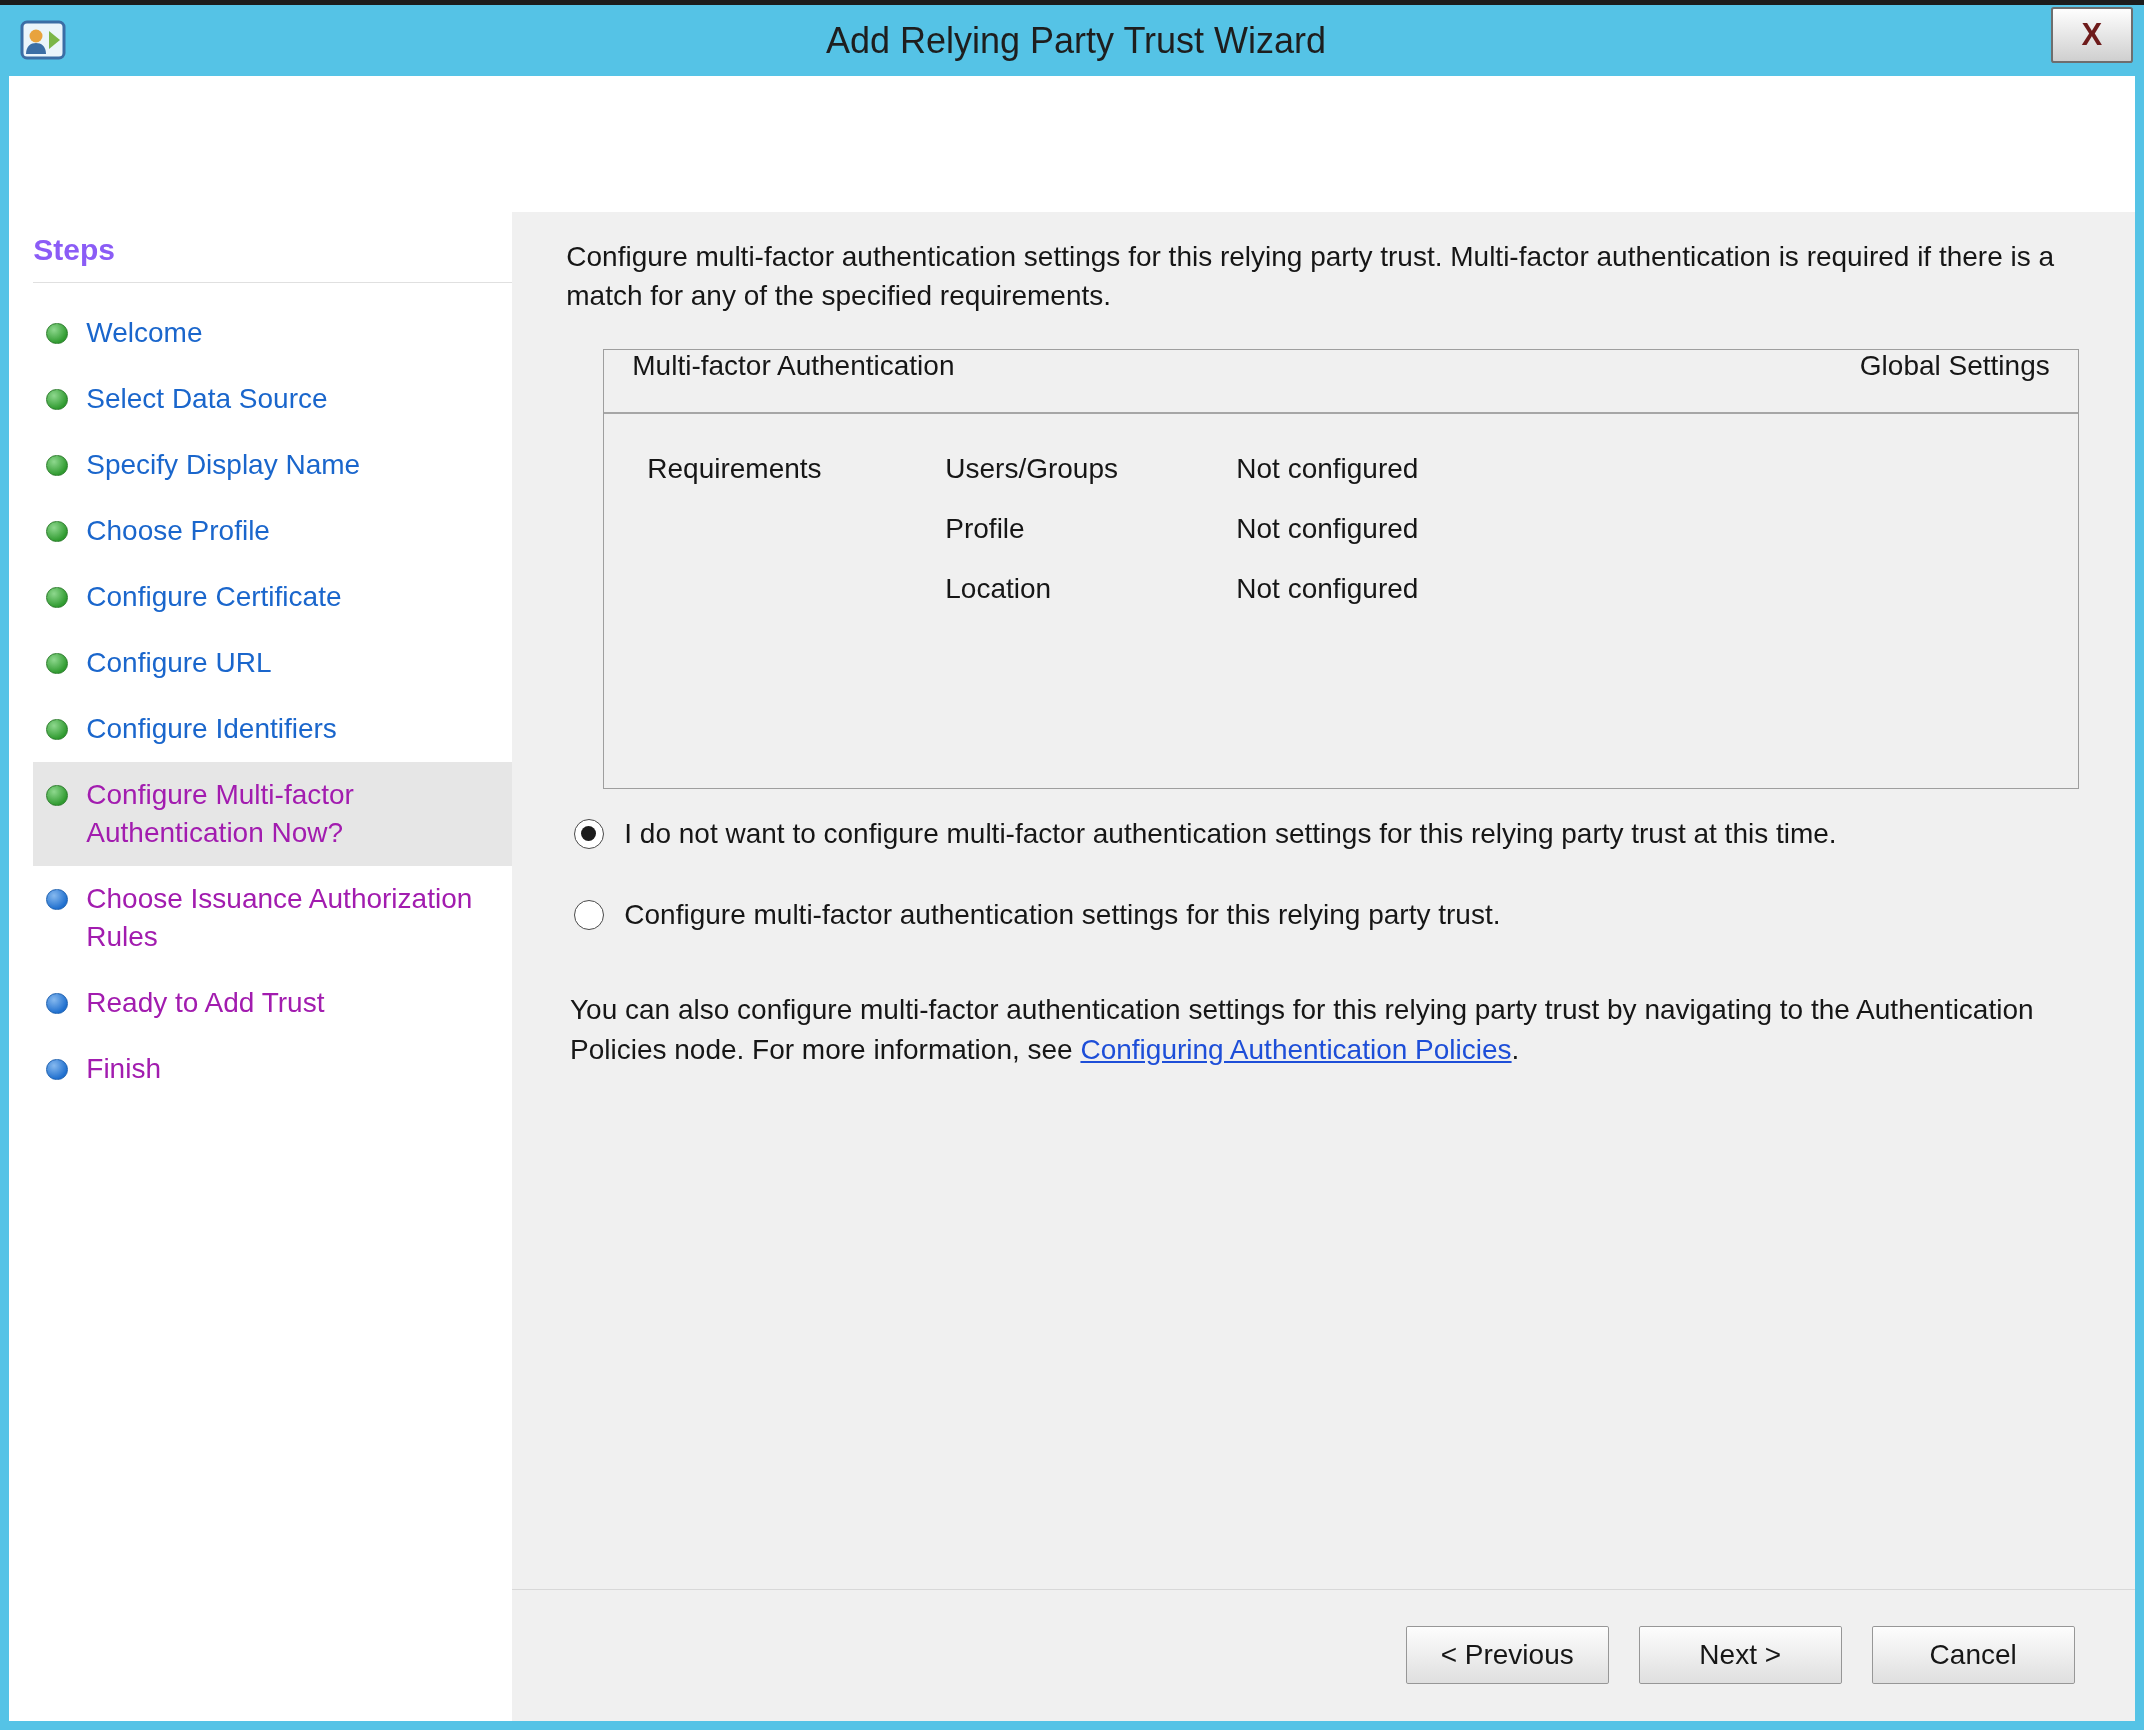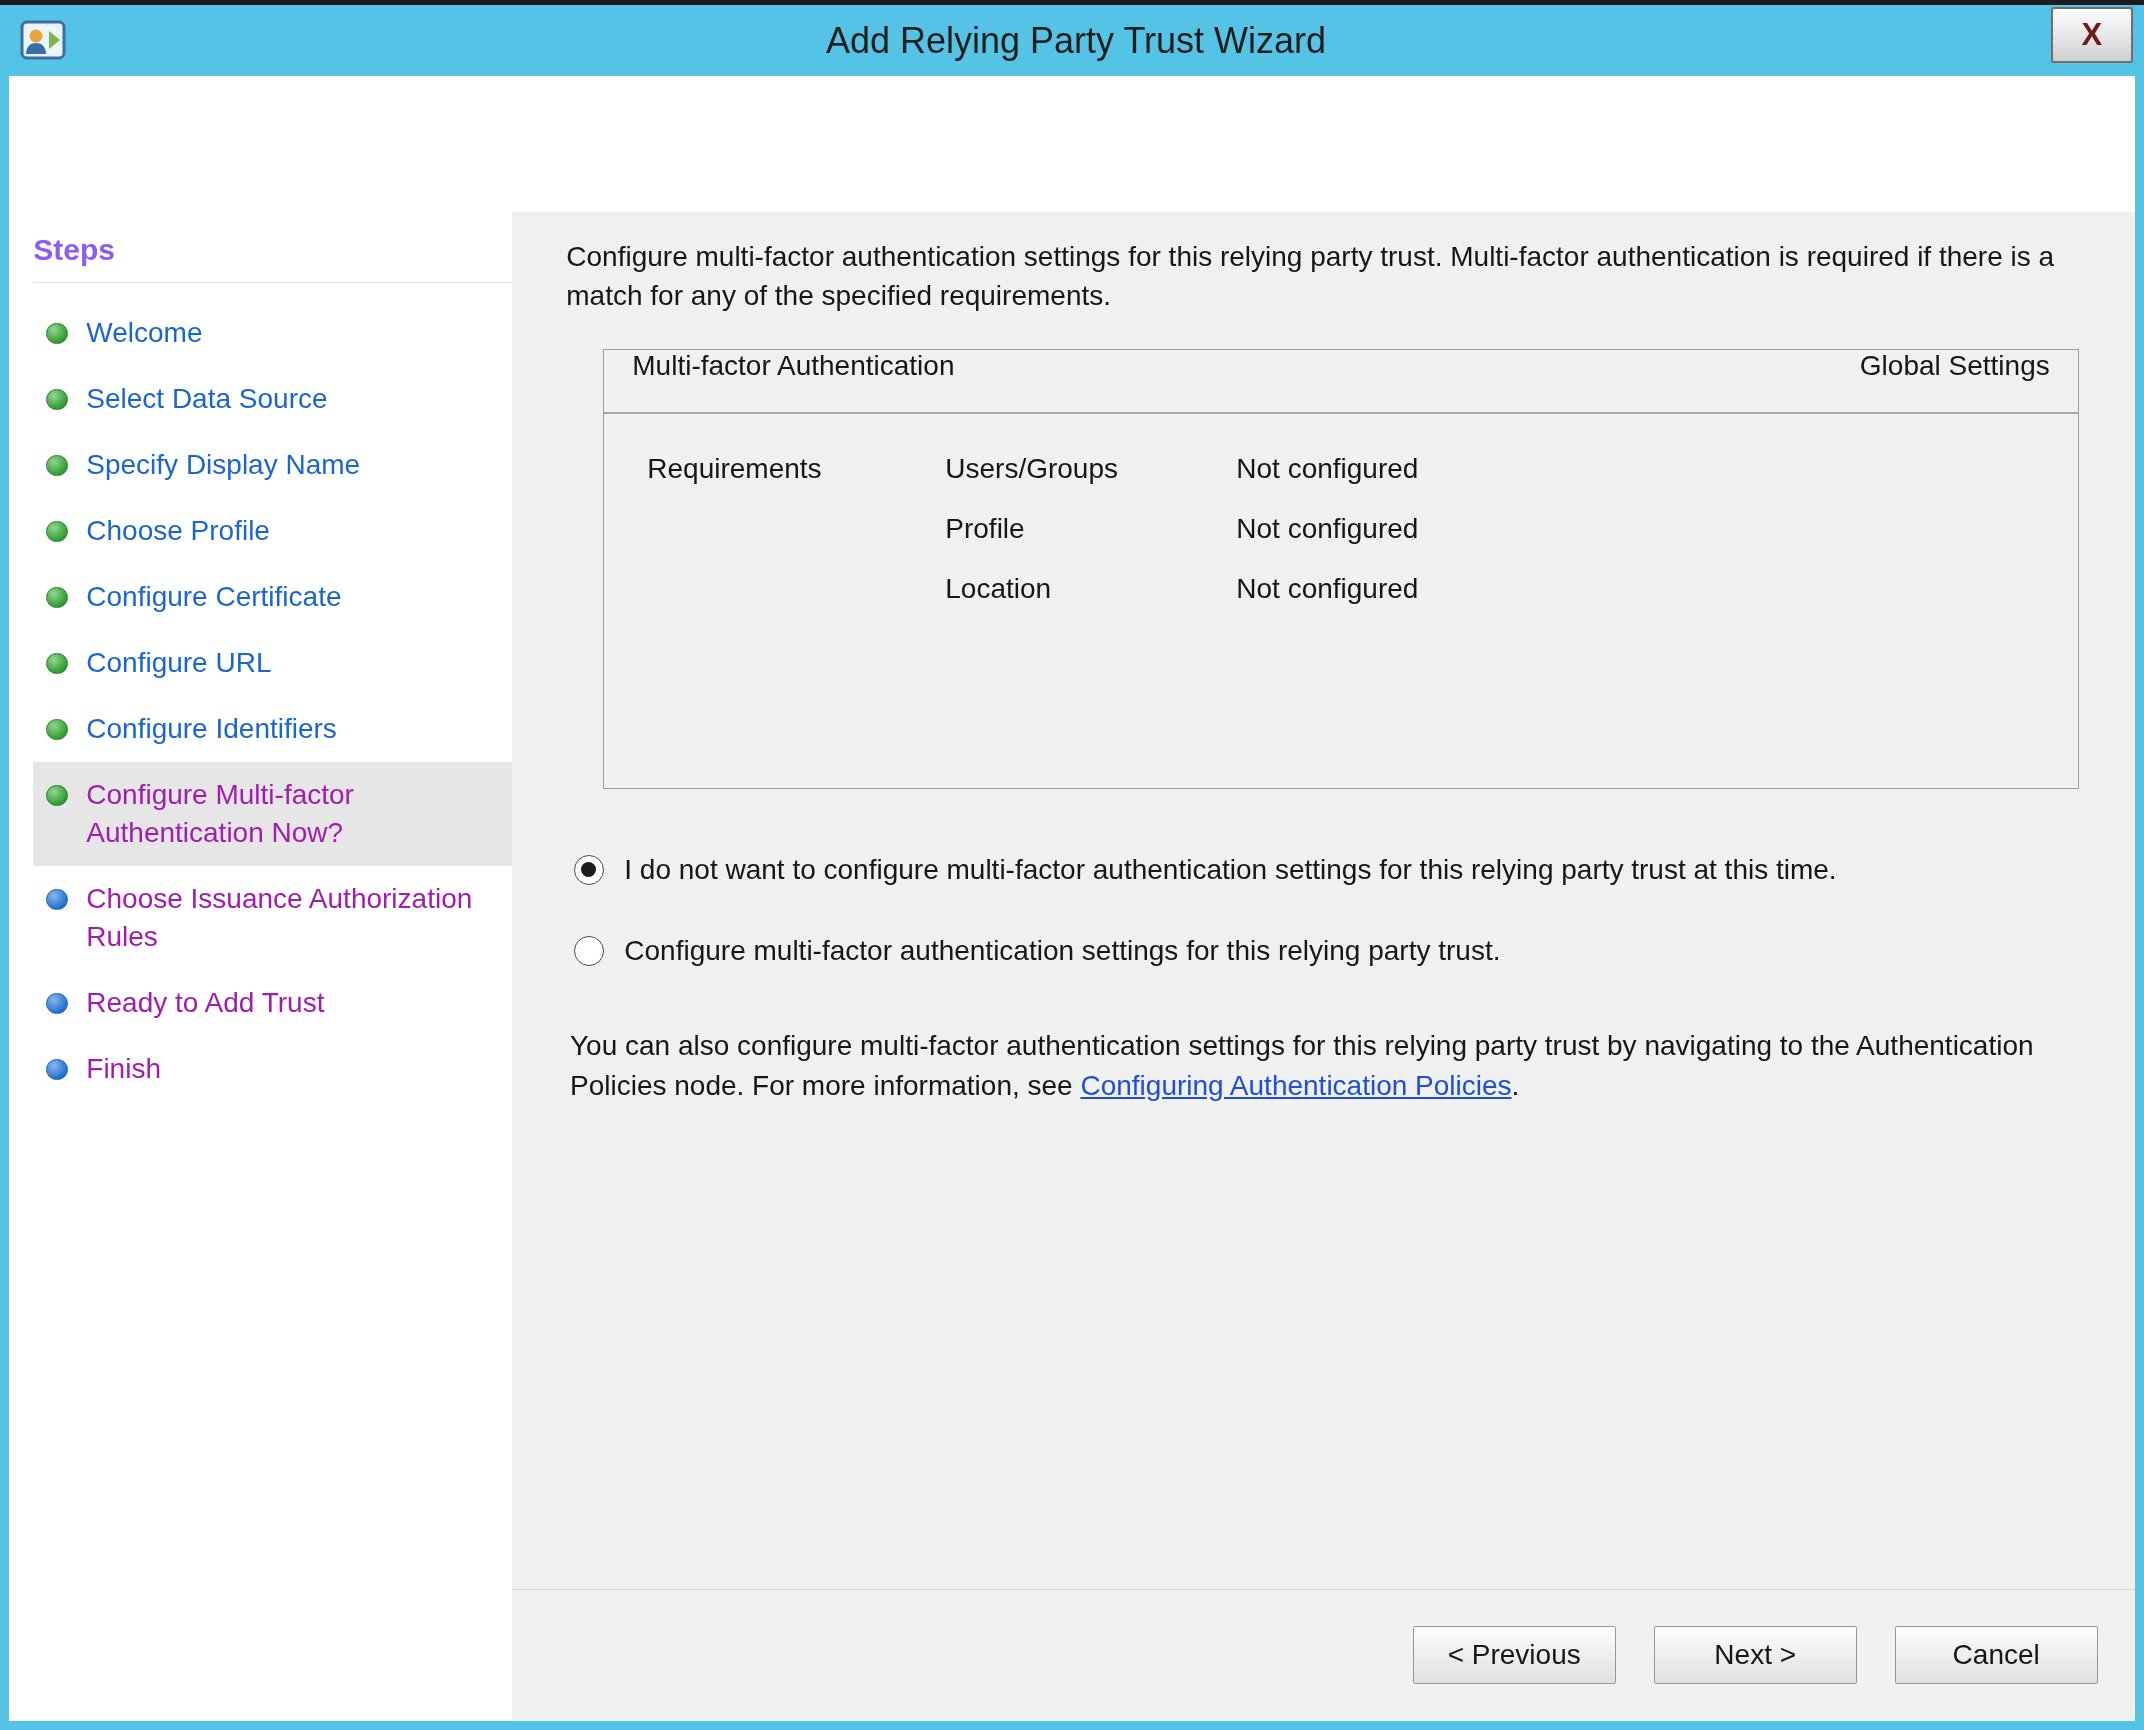--- a/index.html
+++ b/index.html
@@ -44,33 +44,33 @@
   .panel-header { height:62px; display:flex; justify-content:space-between;
                   padding:0 28px 0 28px; font-size:28px; color:#161616; }
   .panel-sep { height:1.9px; background:#a6a6a6; }
   .panel-rows { padding:39px 0 0 43px; }
   .prow { display:flex; font-size:28px; color:#161616; margin-bottom:28px; }
   .prow .c1 { width:298px; flex:none; }
   .prow .c2 { width:291px; flex:none; }
   .prow .c3 { flex:1; }
 
   .radio-row { display:flex; align-items:flex-start; margin-left:7.5px; cursor:pointer; }
-  .radio-row.first { margin-top:62px; }
+  .radio-row.first { margin-top:26px; }
   .radio-row.second { margin-top:43px; }
   .rb { width:30px; height:30px; border:1.9px solid #4a4a4a; border-radius:50%; background:#ffffff;
         margin:3.7px 20.5px 0 0; flex:none; position:relative; }
   .rb.checked::after { content:""; position:absolute; inset:6.5px; border-radius:50%; background:#1c1c1c; }
   .radio-label { font-size:28px; color:#161616; line-height:1.35; }
 
   .footnote { margin:56px 0 0 3.7px; font-size:28px; color:#161616; line-height:1.45; max-width:1566px; }
   .footnote a { color:#1d4ed8; text-decoration:underline; cursor:pointer; }
 
   
   .footer { height:132px; flex:none; border-top:1.9px solid #d8d8d8;
-            display:flex; align-items:center; justify-content:flex-end; gap:38px; padding-right:37px; }
+            display:flex; align-items:center; justify-content:flex-end; gap:30px; padding-right:60px; }
   .btn { width:203px; height:58px; background:linear-gradient(#fdfdfd,#dfdfdf);
          border:1.9px solid #979797; border-radius:1.9px; font-family:inherit; font-size:28px;
          color:#161616; cursor:pointer; }
 </style>
 </head>
 <body>
 
 <div class="window">
 
   <div class="titlebar">

